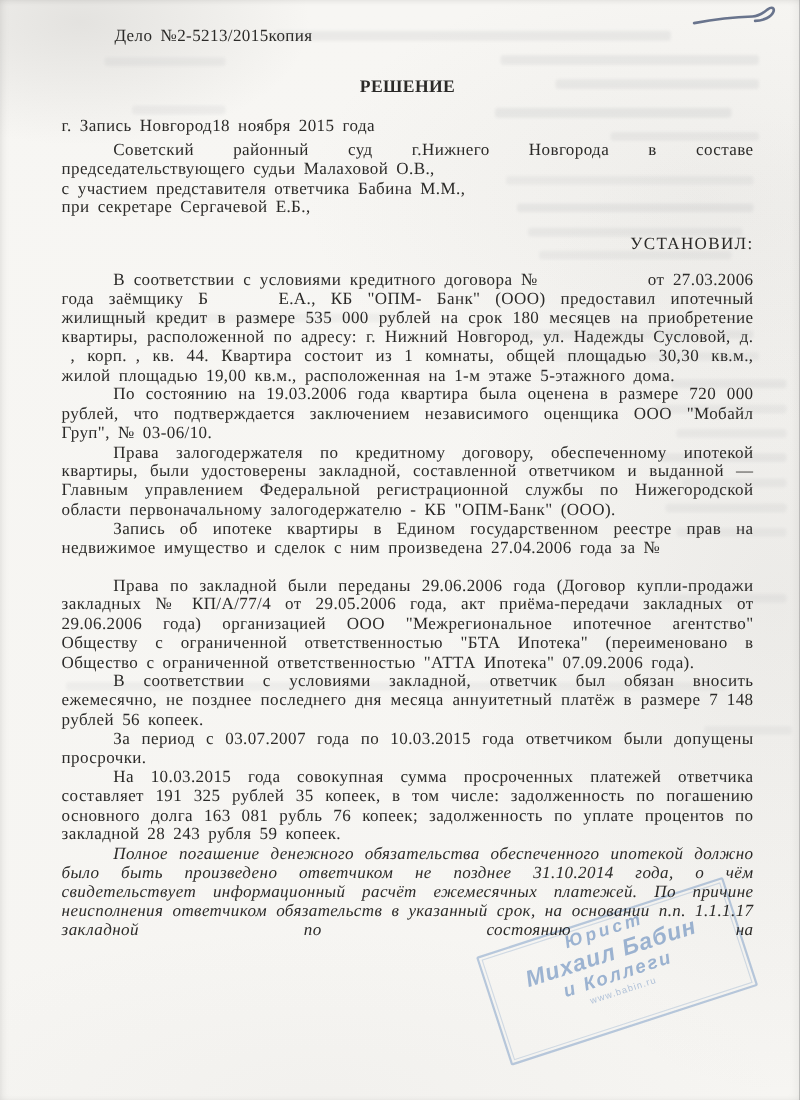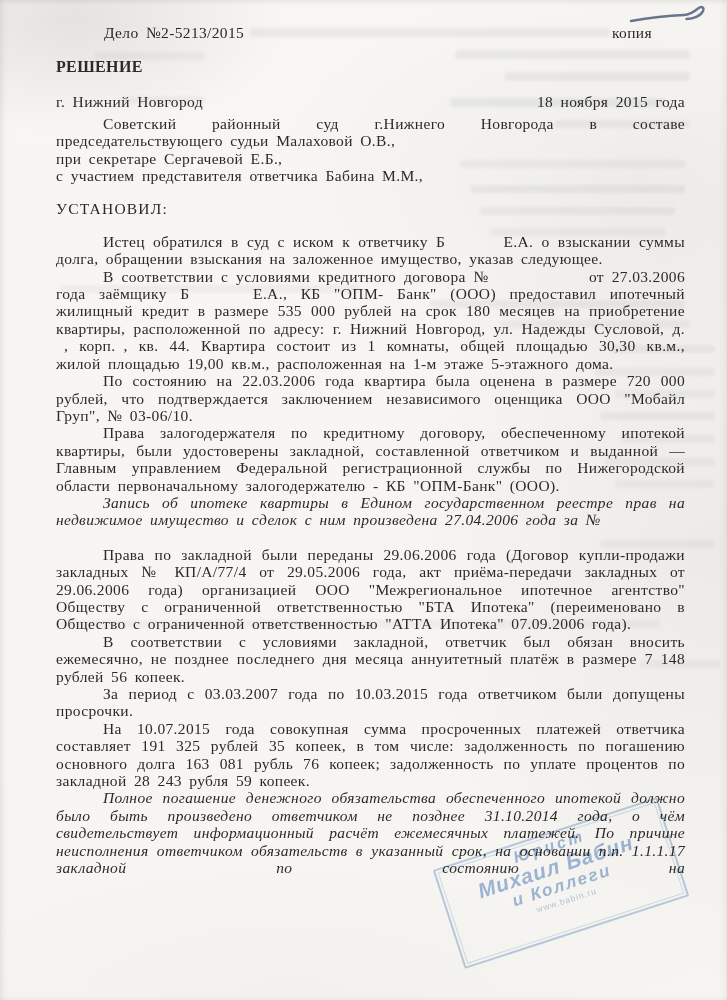--- a/index.html
+++ b/index.html
@@ -29,29 +29,29 @@
     position:absolute;
     background:#7e8288;
     border-radius:3px;
     filter:blur(1.6px);
   }
   .content{
     position:absolute;left:56px;right:42px;top:24px;z-index:1;
     font-size:15.5px;line-height:17.4px;
     letter-spacing:.35px;word-spacing:3.2px;
   }
-  .row{display:flex;justify-content:space-between;}
+  .row{display:flex;}
   .header-row{padding-left:48px;padding-right:33px;}
-  .title-block{text-align:left;font-weight:bold;margin-top:16px;line-height:19px;font-size:16px;}
+  .title-block{text-align:center;font-weight:bold;margin-top:29px;line-height:19px;font-size:16px;}
   .city-row{margin-top:17px;}
   .intro{margin-top:4px;}
   p{margin:0;text-align:justify;}
   .indent{text-indent:47px;}
-  .heading{text-align:left;margin:16px 0 15px;letter-spacing:1.2px;}
-  .gap-after{margin-bottom:17px;font-style:italic;}
+  .heading{text-align:right;margin:16px 0 15px;letter-spacing:1.2px;}
+  .gap-after{margin-bottom:17px;}
   .gap{display:inline-block;height:1px;}
   .last-justify{text-align-last:justify;font-style:italic;}
 
   .pen-mark{position:absolute;left:628px;top:4px;z-index:2;}
 
   .stamp{
     position:absolute;left:443px;top:831px;width:232px;height:100px;z-index:3;
     transform:rotate(-18deg);
     border:2px solid rgba(125,162,210,.50);
     border-radius:2px;
@@ -117,42 +117,41 @@
     <div class="row header-row">
       <span>Дело №2-5213/2015</span>
       <span>копия</span>
     </div>
 
     <div class="title-block">
       <div>РЕШЕНИЕ</div>
     </div>
 
     <div class="row city-row">
-      <span>г. Нижний Новгород</span>
+      <span>г. Запись Новгород</span>
       <span>18 ноября 2015 года</span>
     </div>
 
     <div class="intro">
       <p class="indent">Советский районный суд г.Нижнего Новгорода в составе председательствующего судьи Малаховой О.В.,</p>
+      <p>с участием представителя ответчика Бабина М.М.,</p>
       <p>при секретаре Сергачевой Е.Б.,</p>
-      <p>с участием представителя ответчика Бабина М.М.,</p>
     </div>
 
     <div class="heading">УСТАНОВИЛ:</div>
 
     <div class="body-text">
-      <p class="indent">Истец обратился в суд с иском к ответчику Б<span class="gap" style="width: 50px;"></span> Е.А. о взыскании суммы долга, обращении взыскания на заложенное имущество, указав следующее.</p>
       <p class="indent">В соответствии с условиями кредитного договора №<span class="gap" style="width: 92px;"></span> от 27.03.2006 года заёмщику Б<span class="gap" style="width: 50px;"></span> Е.А., КБ "ОПМ- Банк" (ООО) предоставил ипотечный жилищный кредит в размере 535 000 рублей на срок 180 месяцев на приобретение квартиры, расположенной по адресу: г. Нижний Новгород, ул. Надежды Сусловой, д.<span class="gap" style="width: 8px;"></span>, корп.<span class="gap" style="width: 8px;"></span>, кв. 44. Квартира состоит из 1 комнаты, общей площадью 30,30 кв.м., жилой площадью 19,00 кв.м., расположенная на 1-м этаже 5-этажного дома.</p>
-      <p class="indent">По состоянию на 22.03.2006 года квартира была оценена в размере 720 000 рублей, что подтверждается заключением независимого оценщика ООО "Мобайл Груп", № 03-06/10.</p>
+      <p class="indent">По состоянию на 19.03.2006 года квартира была оценена в размере 720 000 рублей, что подтверждается заключением независимого оценщика ООО "Мобайл Груп", № 03-06/10.</p>
       <p class="indent">Права залогодержателя по кредитному договору, обеспеченному ипотекой квартиры, были удостоверены закладной, составленной ответчиком и выданной — Главным управлением Федеральной регистрационной службы по Нижегородской области первоначальному залогодержателю - КБ "ОПМ-Банк" (ООО).</p>
       <p class="indent gap-after">Запись об ипотеке квартиры в Едином государственном реестре прав на недвижимое имущество и сделок с ним произведена 27.04.2006 года за №</p>
       <p class="indent">Права по закладной были переданы 29.06.2006 года (Договор купли-продажи закладных № КП/А/77/4 от 29.05.2006 года, акт приёма-передачи закладных от 29.06.2006 года) организацией ООО "Межрегиональное ипотечное агентство" Обществу с ограниченной ответственностью "БТА Ипотека" (переименовано в Общество с ограниченной ответственностью "АТТА Ипотека" 07.09.2006 года).</p>
       <p class="indent">В соответствии с условиями закладной, ответчик был обязан вносить ежемесячно, не позднее последнего дня месяца аннуитетный платёж в размере 7 148 рублей 56 копеек.</p>
-      <p class="indent">За период с 03.03.2007 года по 10.03.2015 года ответчиком были допущены просрочки.</p>
-      <p class="indent">На 10.07.2015 года совокупная сумма просроченных платежей ответчика составляет 191 325 рублей 35 копеек, в том числе: задолженность по погашению основного долга 163 081 рубль 76 копеек; задолженность по уплате процентов по закладной 28 243 рубля 59 копеек.</p>
+      <p class="indent">За период с 03.07.2007 года по 10.03.2015 года ответчиком были допущены просрочки.</p>
+      <p class="indent">На 10.03.2015 года совокупная сумма просроченных платежей ответчика составляет 191 325 рублей 35 копеек, в том числе: задолженность по погашению основного долга 163 081 рубль 76 копеек; задолженность по уплате процентов по закладной 28 243 рубля 59 копеек.</p>
       <p class="indent last-justify">Полное погашение денежного обязательства обеспеченного ипотекой должно было быть произведено ответчиком не позднее 31.10.2014 года, о чём свидетельствует информационный расчёт ежемесячных платежей. По причине неисполнения ответчиком обязательств в указанный срок, на основании п.п. 1.1.1.17 закладной по состоянию на</p>
     </div>
 
   </div>
 
   <div class="stamp">
     <div class="stamp-inner">
       <div class="s1">Юрист</div>
       <div class="s2">Михаил Бабин</div>
       <div class="s3">и Коллеги</div>

